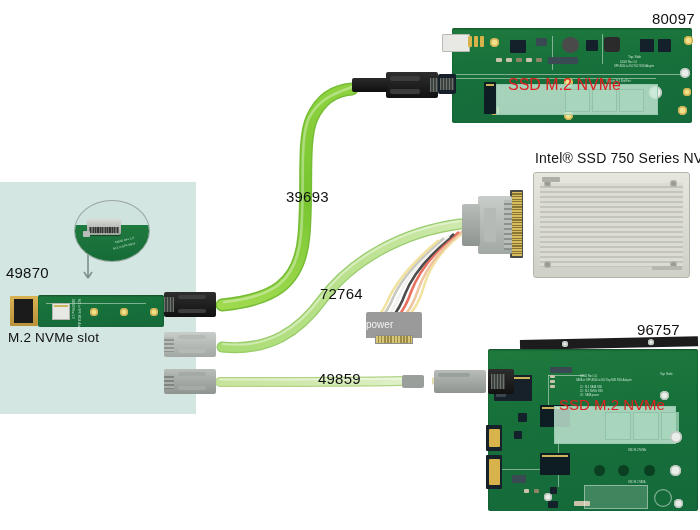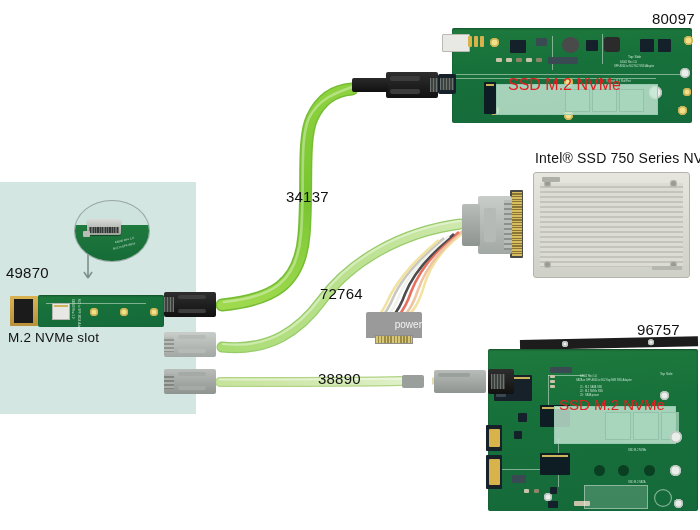--- a/index.html
+++ b/index.html
@@ -63,21 +63,21 @@
   .fins{position:absolute;left:6px;right:6px;top:10px;bottom:10px;
         background:repeating-linear-gradient(180deg,#dcdcd4 0 3px,#c3c4bb 3px 5px);}
   .intel .scr{position:absolute;width:7px;height:7px;border-radius:50%;
               background:#9a9c93;box-shadow:0 0 0 1px #babcb3 inset;}
   .u2conn{position:absolute;background:#4a4a46;border-radius:1px;}
   .u2conn .pins{position:absolute;left:1.5px;right:1.5px;top:2px;bottom:2px;
                 background:repeating-linear-gradient(180deg,#d8bd5e 0 1.5px,#8a7634 1.5px 2.6px);}
 
   
   .pwr{position:absolute;background:#9a9a9a;border-radius:2px 2px 0 0;}
-  .pwr .txt{position:absolute;left:0;right:0;top:7px;text-align:right;
+  .pwr .txt{position:absolute;left:0;right:0;top:7px;text-align:left;
             color:#f2f2f2;font-size:10px;font-family:"Liberation Sans",sans-serif;}
   .pwr .pins{position:absolute;left:9px;right:9px;bottom:-6px;height:7px;
              background:repeating-linear-gradient(90deg,#d7c578 0 1.6px,#9b8b45 1.6px 3.2px);
              border:1px solid #8d8d8d;}
 
   
   .mag{position:absolute;border-radius:50%;overflow:hidden;
        border:1.5px solid #9aa7a2;background:#cfe3de;}
 </style>
 </head>
@@ -373,17 +373,17 @@
   </div>
 
   <div class="plug gry2" style="left:164px;top:369px;width:52px;height:25px;">
     <div class="body" style="left:0;top:0;width:52px;height:25px;"></div>
     <div class="teeth" style="left:0;top:5px;width:10px;height:15px;
          background:repeating-linear-gradient(180deg,#aaafab 0 2.4px,#808580 2.4px 4px);"></div>
     <div class="body" style="left:14px;top:3px;width:28px;height:4px;background:#a6aaa6;"></div>
     <div class="body" style="left:14px;top:17px;width:28px;height:4px;background:#a6aaa6;"></div>
   </div>
 
-  <div class="lbl" style="left:286px;top:188px;">34137</div>
+  <div class="lbl" style="left:286px;top:188px;">39693</div>
   <div class="lbl" style="left:320px;top:285px;">72764</div>
-  <div class="lbl" style="left:318px;top:370px;">38890</div>
+  <div class="lbl" style="left:318px;top:370px;">49859</div>
 
 </div>
 
 </body></html>

